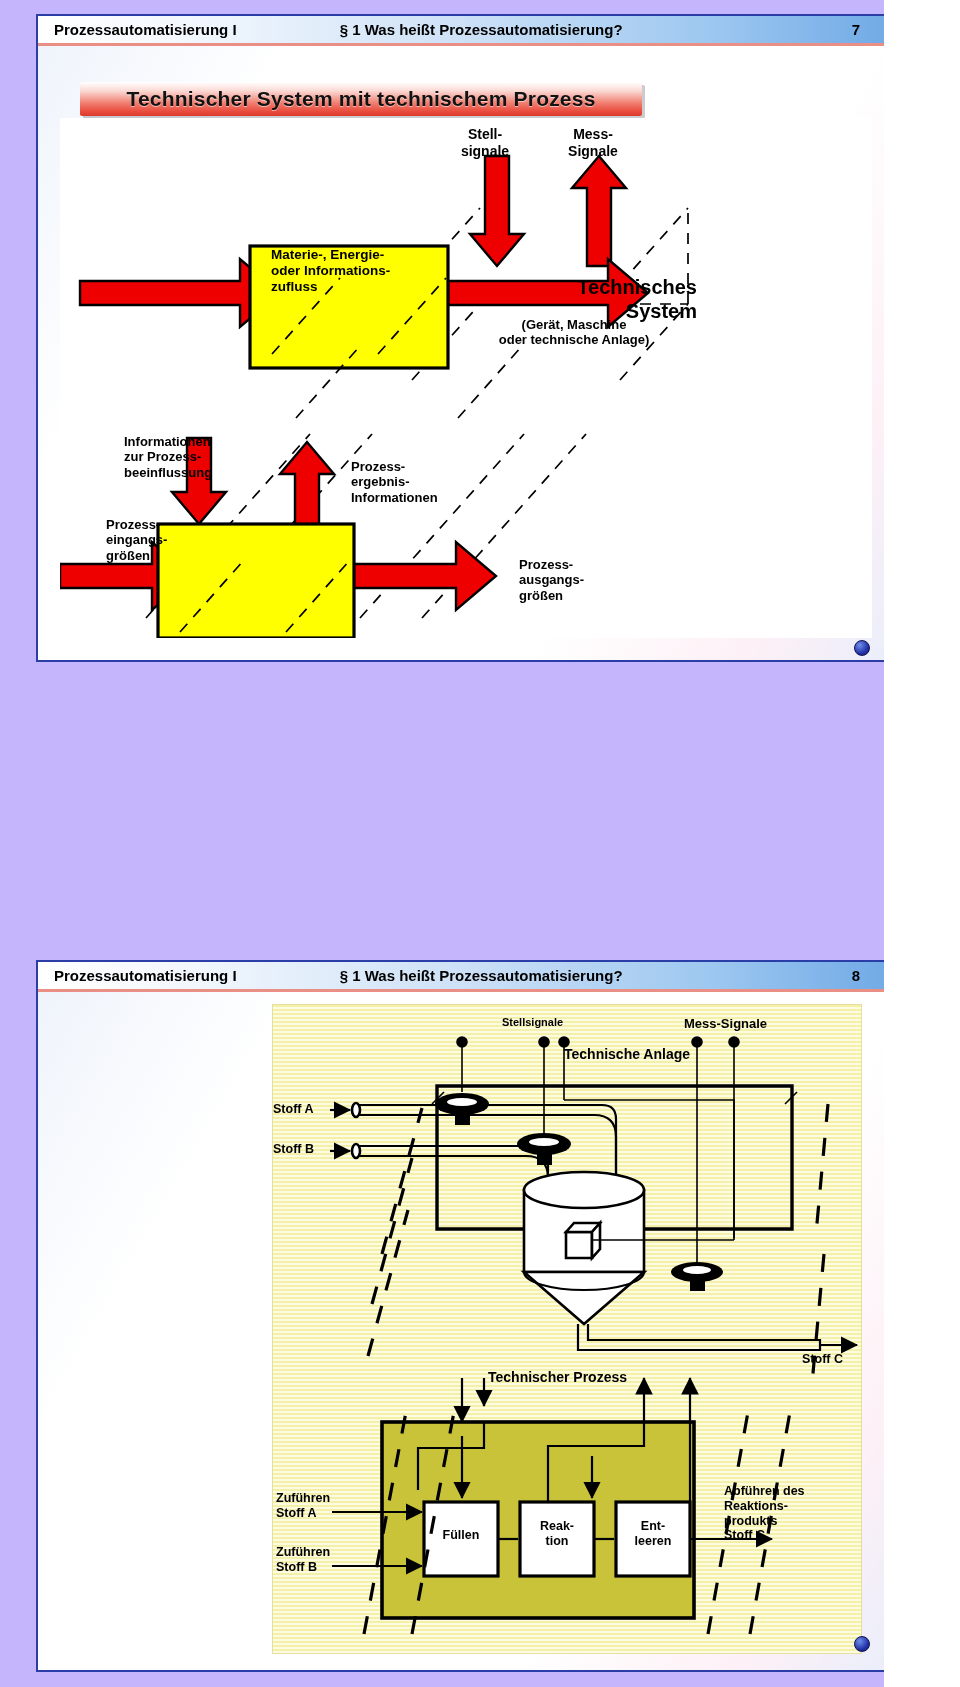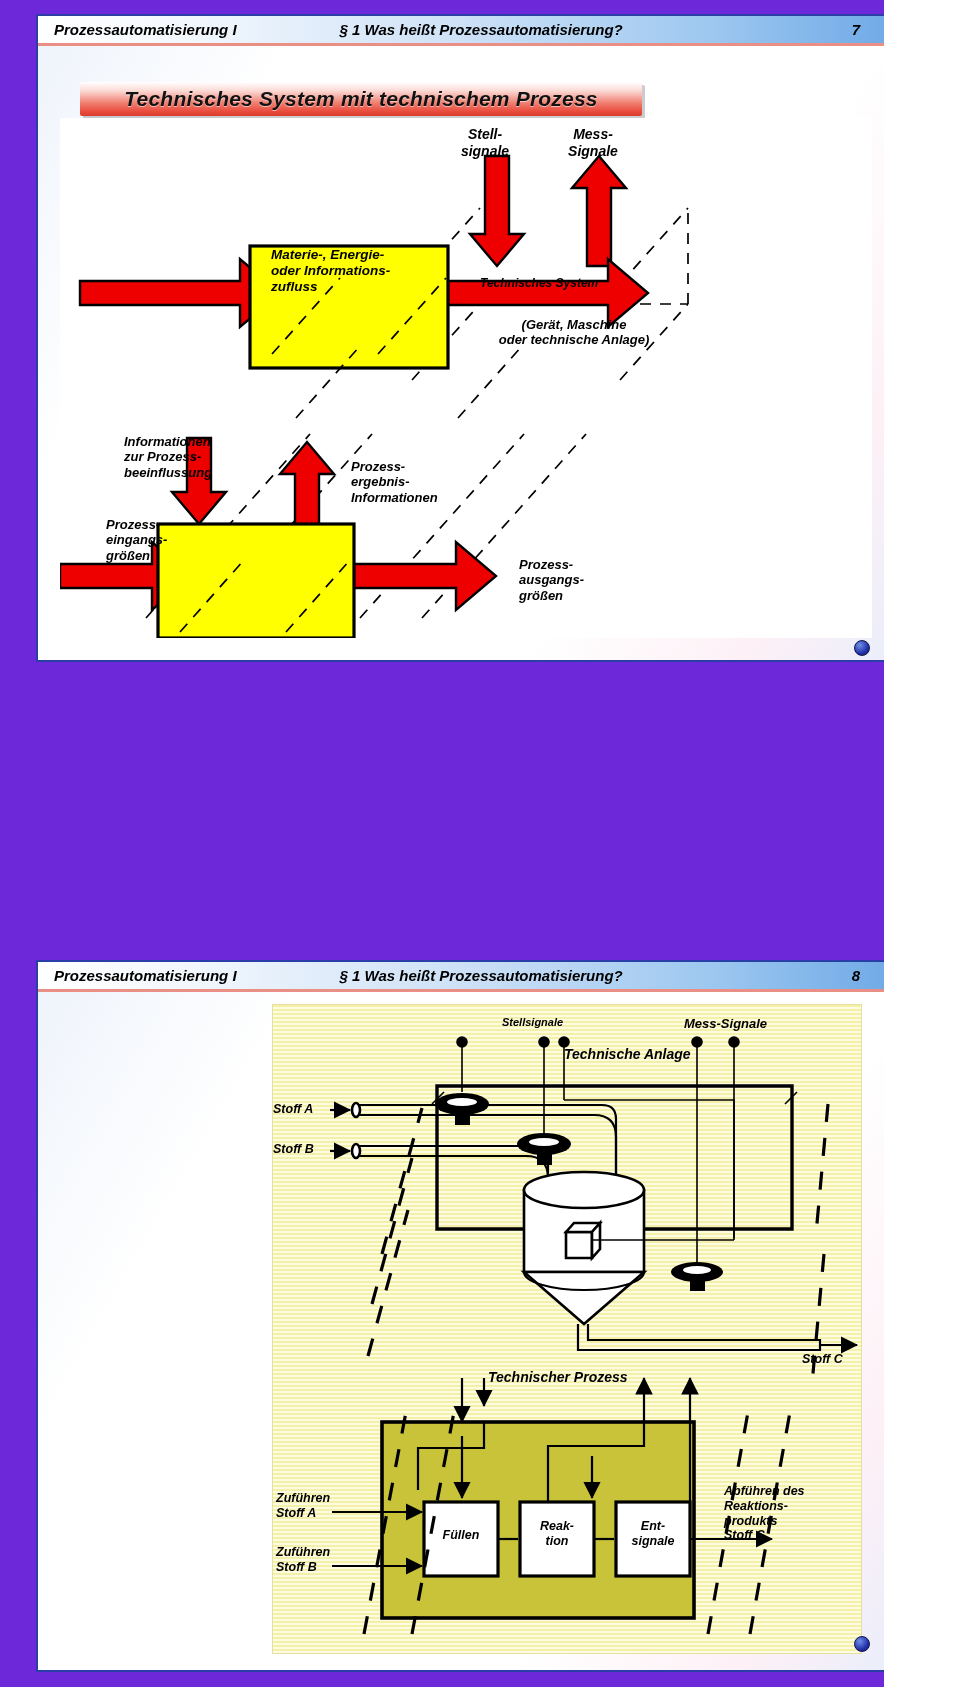--- a/index.html
+++ b/index.html
@@ -6,22 +6,21 @@
   html, body {
     margin: 0; padding: 0;
     background: #ffffff;
     font-family: "Liberation Sans", sans-serif;
   }
   #page {
     position: relative;
     width: 884px;
     height: 1687px;
     overflow: hidden;
-    background: #6d28d9;
-    font-style: italic;
+    background: #c4b5fd;
   }
 
   
   .slide {
     position: absolute;
     background: #ffffff;
   }
   .slide-border {
     position: absolute;
     inset: 0;
@@ -130,21 +129,21 @@
   <div class="slide" style="left:36px; top:14px; width:862px; height:648px;">
     <div class="slide-bg"></div>
     <div class="slide-border"></div>
 
     <div class="hdr">
       <span class="h-left">Prozessautomatisierung I</span>
       <span class="h-mid">§ 1   Was heißt Prozessautomatisierung?</span>
       <span class="h-pg">7</span>
     </div>
 
-    <div class="s7-title">Technisches System mit technischem Prozess</div>
+    <div class="s7-title">Technischer System mit technischem Prozess</div>
 
     <div class="canvas" style="left:24px; top:104px; width:812px; height:520px;">
       <svg width="812" height="520" viewBox="0 0 812 520">
         <defs>
           <style>
             .ar  { fill:#ee0000; stroke:#000; stroke-width:2.4; stroke-linejoin:miter; }
             .ybox{ fill:#ffff00; stroke:#000; stroke-width:3.2; }
             .dsh { fill:none; stroke:#000; stroke-width:1.7; stroke-dasharray:11 9; }
           </style>
         </defs>
@@ -215,21 +214,21 @@
       </svg>
     </div>
 
     <div class="lbl" style="left:418px; top:112px; font-size:14px; text-align:center; width:62px;">Stell-
 signale</div>
     <div class="lbl" style="left:524px; top:112px; font-size:14px; text-align:center; width:66px;">Mess-
 Signale</div>
     <div class="lbl" style="left:235px; top:233px; font-size:13.5px;">Materie-, Energie-
 oder Informations-
 zufluss</div>
-    <div class="lbl" style="left:444px; top:262px; width:196px; text-align:left; font-size:12px;">Technisches System</div>
+    <div class="lbl" style="left:465px; top:262px; width:196px; text-align:right; font-size:20px;">Technisches System</div>
     <div class="lbl" style="left:436px; top:303px; width:204px; text-align:center; font-size:13px;">(Gerät, Maschine
 oder technische Anlage)</div>
     <div class="lbl" style="left:88px; top:420px; font-size:13px;">Informationen
 zur Prozess-
 beeinflussung</div>
     <div class="lbl" style="left:315px; top:445px; font-size:13px;">Prozess-
 ergebnis-
 Informationen</div>
     <div class="lbl" style="left:70px; top:503px; font-size:13px;">Prozess-
 eingangs-
@@ -399,18 +398,18 @@
     <div class="lbl" style="left:240px; top:585px; font-size:12.5px;">Zuführen
 Stoff B</div>
     <div class="lbl" style="left:688px; top:524px; font-size:12.5px;">Abführen des
 Reaktions-
 produkts
 Stoff C</div>
     <div class="lbl" style="left:388px; top:568px; width:74px; text-align:center; font-size:12.5px;">Füllen</div>
     <div class="lbl" style="left:484px; top:559px; width:74px; text-align:center; font-size:12.5px;">Reak-
 tion</div>
     <div class="lbl" style="left:580px; top:559px; width:74px; text-align:center; font-size:12.5px;">Ent-
-signale</div>
+leeren</div>
 
     <div class="dot" style="left:818px; top:676px;"></div>
   </div>
 
 </div>
 
 </body></html>

